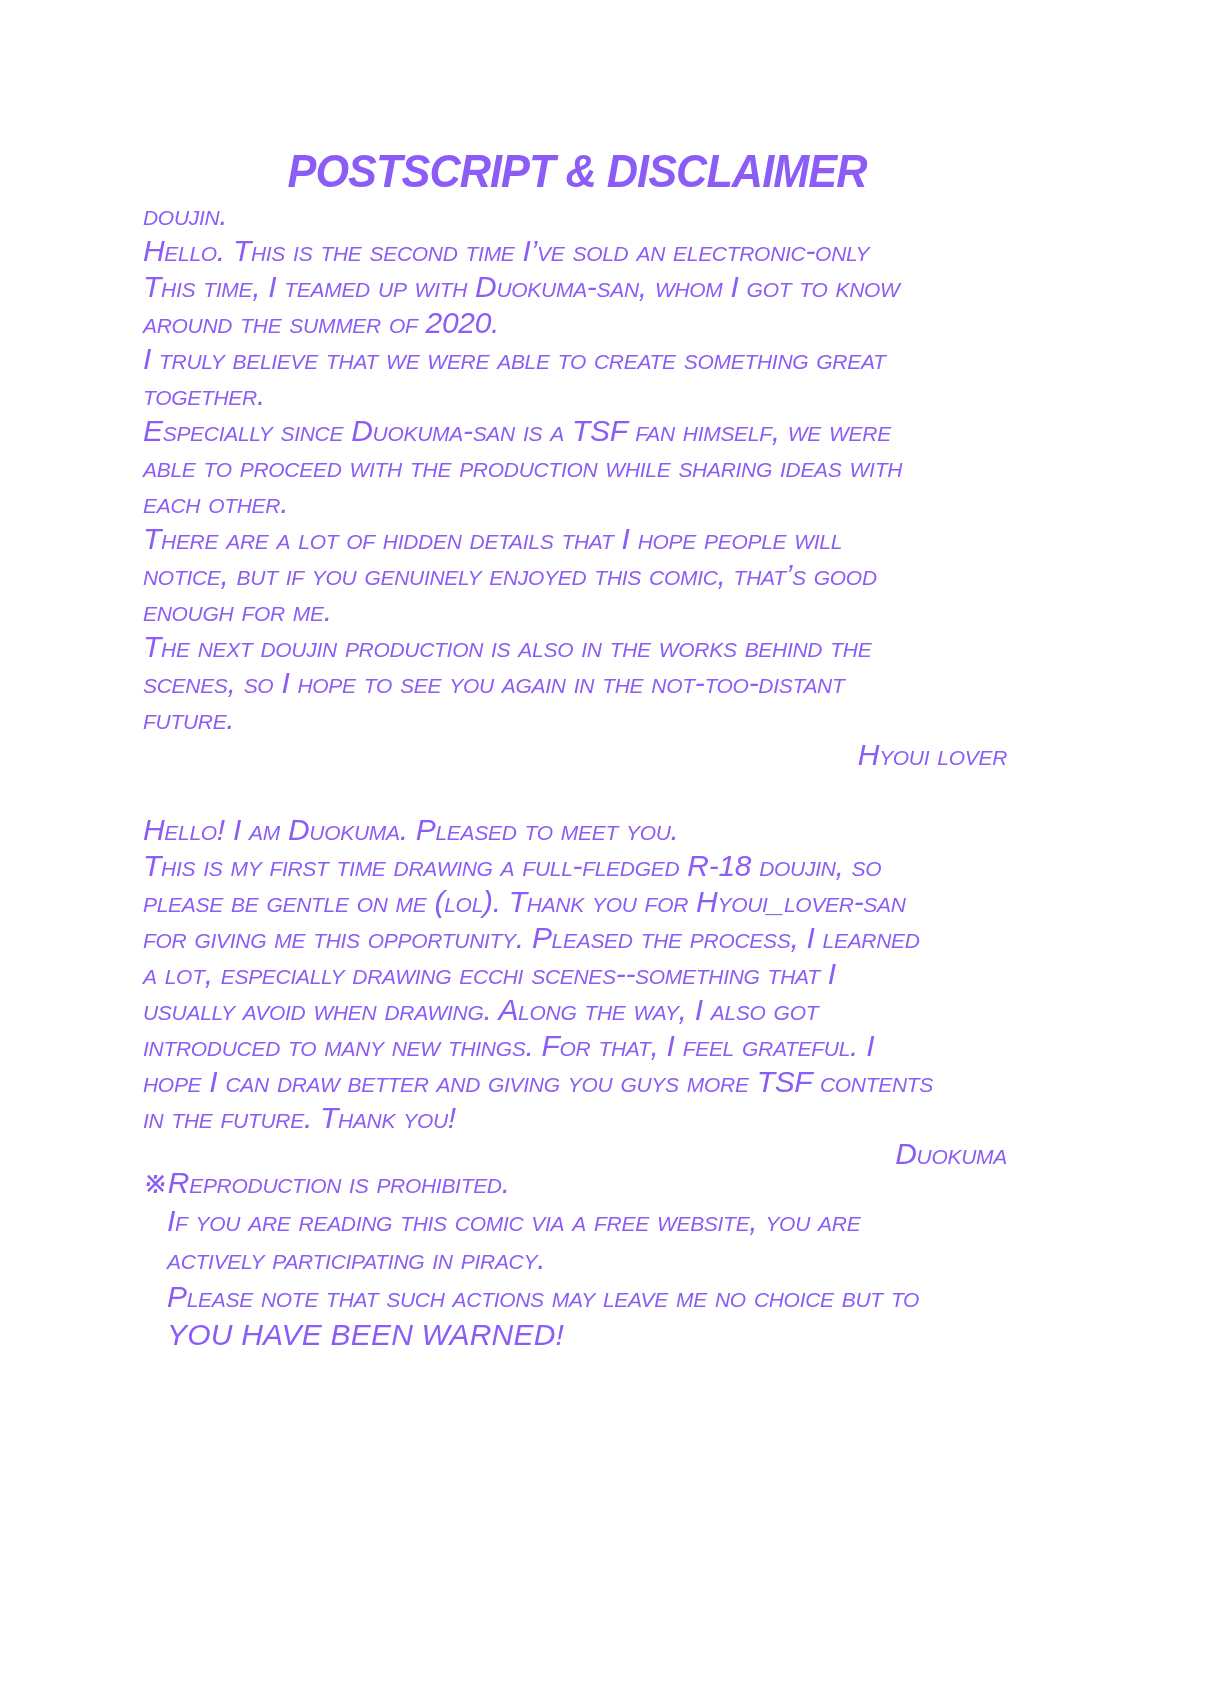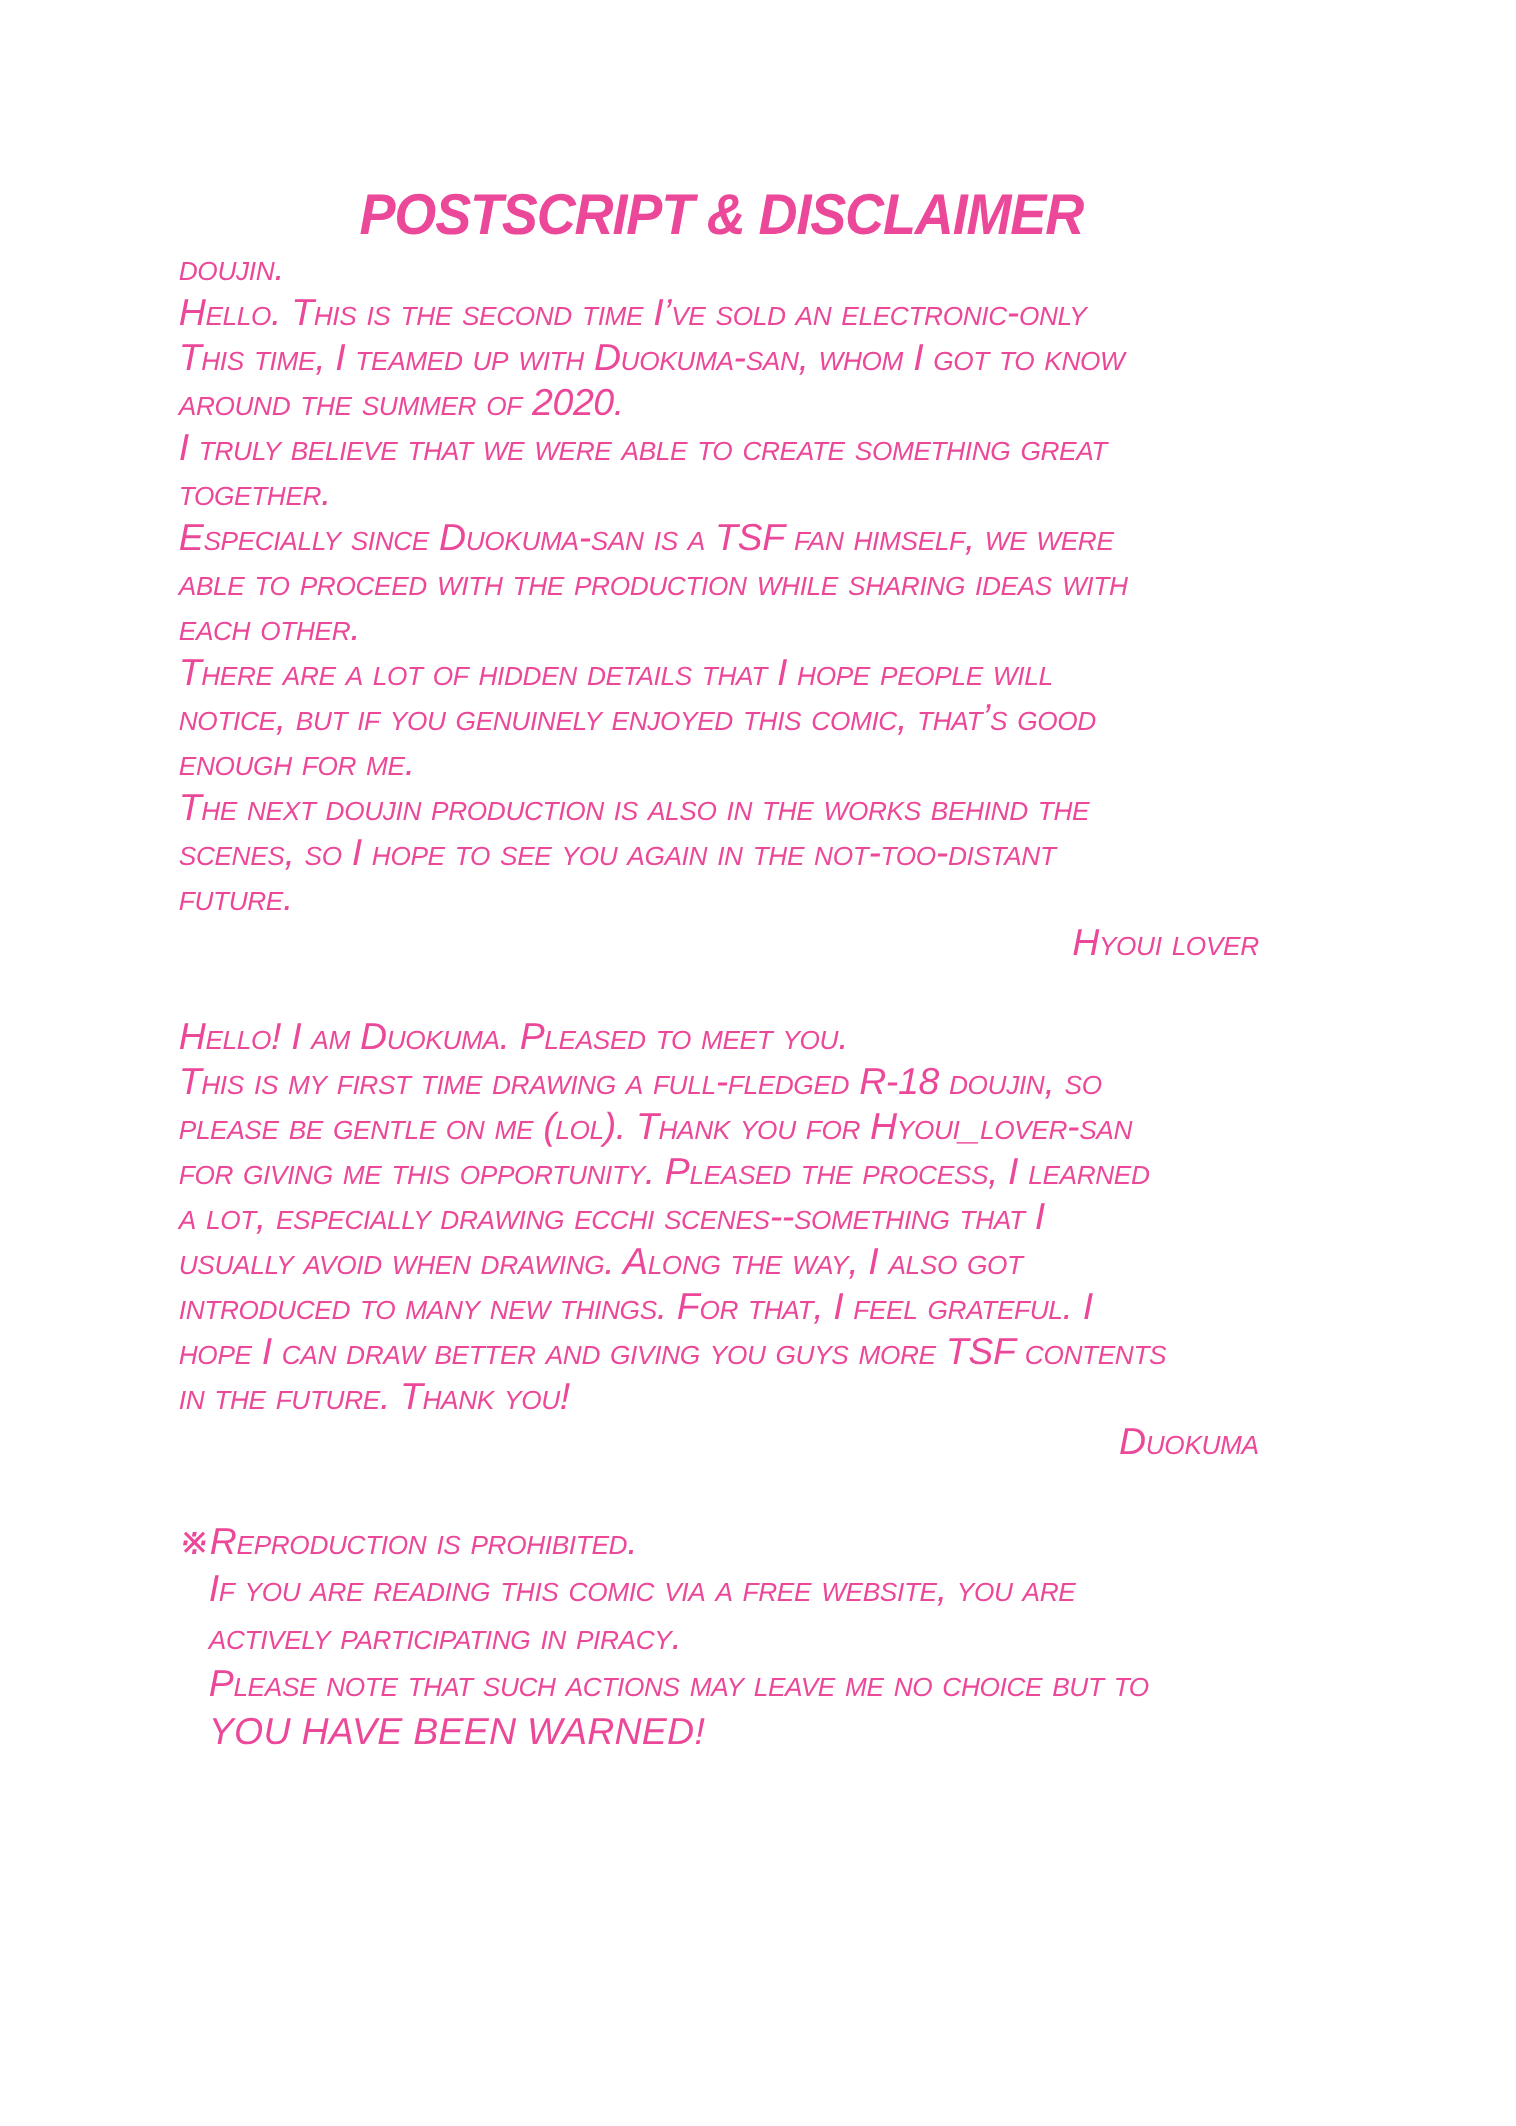--- a/index.html
+++ b/index.html
@@ -37,30 +37,30 @@
     left: 0;
     width: 100%;
     font-style: italic;
     font-variant: small-caps;
     font-size: 30px;
     line-height: 36px;
     letter-spacing: -0.3px;
   }
   .block-hyoui   { top: 197px; }
   .block-duokuma { top: 812px; }
-  .block-disclaimer { top: 1215px; line-height: 38px; }
+  .block-disclaimer { top: 1164px; line-height: 38px; }
   .line { white-space: nowrap; }
   .sig { text-align: right; padding-right: 4px; }
   .indent { padding-left: 24px; }
   .warning { font-variant: normal; letter-spacing: 0.2px; }
 </style>
 </head>
 <body>
 
-<div class="page" style="background: rgb(255, 255, 255); color: #ec4899;">
+<div class="page" style="background: rgb(255, 255, 255); color: #8b5cf6;">
   <div class="content">
 
     <div class="title">POSTSCRIPT &amp; DISCLAIMER</div>
 
     <div class="block block-hyoui">
       <div class="line">doujin.</div>
       <div class="line">Hello. This is the second time I’ve sold an electronic-only</div>
       <div class="line">This time, I teamed up with Duokuma-san, whom I got to know</div>
       <div class="line">around the summer of 2020.</div>
       <div class="line">I truly believe that we were able to create something great</div>

